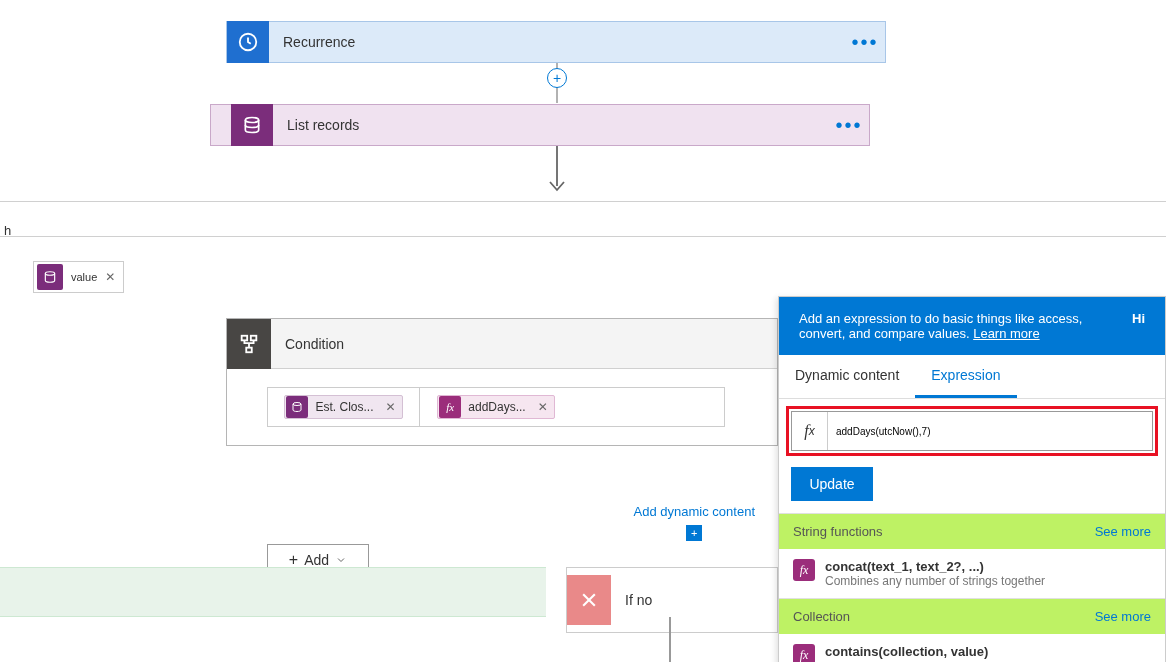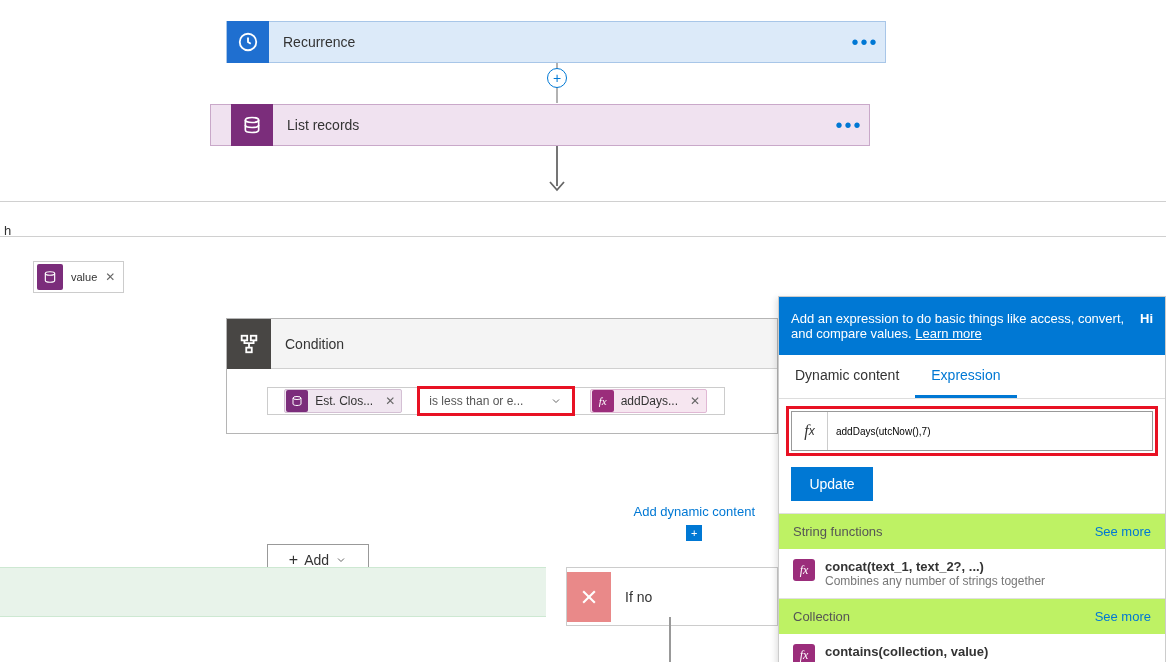--- a/index.html
+++ b/index.html
@@ -19,21 +19,21 @@
   .token-pill { position: absolute; left: 33px; top: 261px; display: flex; align-items: center; border: 1px solid #ccc; height: 32px; background: #fff; padding-right: 8px; }
   .token-pill .token-icon { width: 26px; height: 26px; background: #7b2d7b; border-radius: 2px; margin-left: 3px; margin-right: 8px; display:flex;align-items:center;justify-content:center; }
   .token-pill .token-label { font-size: 11px; color: #333; margin-right: 8px; }
   .token-pill .token-x { font-size: 12px; color: #666; cursor: pointer; }
 
   .condition-card { position: absolute; left: 226px; top: 318px; width: 552px; border: 1px solid #b5b5b5; background: #fff; }
   .condition-header { display: flex; align-items: center; height: 50px; border-bottom: 1px solid #d0d0d0; background: #f4f4f4; }
   .condition-header .hicon { width: 44px; height: 50px; background: #484644; display:flex;align-items:center;justify-content:center; }
   .condition-header .htitle { padding-left: 14px; font-size: 14px; }
   .condition-body { padding: 18px 18px 18px 40px; }
-  .cond-row { display: flex; align-items: flex-end; border: 1px solid #ccc; width: 458px; height: 28px; }
+  .cond-row { display: flex; align-items: flex-end; border: 1px solid #ccc; width: 458px; height: 40px; }
   .cond-cell { height: 100%; display: flex; align-items: center; justify-content: center; border-right: 1px solid #ccc; padding: 0 6px; }
   .cond-cell:last-child { border-right: none; }
   .cond-cell.left { width: 152px; }
   .cond-cell.mid { width: 154px; justify-content: space-between; padding: 0 10px; }
   .cond-cell.right { width: 152px; }
   .redbox-mid { outline: 3px solid #e81123; outline-offset: -1px; }
 
   .dyn-token { display: inline-flex; align-items: center; background: #f0e6f0; border: 1px solid #d4c0d4; border-radius: 2px; height: 24px; font-size: 12px; }
   .dyn-token .dt-icon { width: 22px; height: 22px; background: #7b2d7b; border-radius:2px; margin:1px; display:flex;align-items:center;justify-content:center; }
   .dyn-token.fx { background: #f6e6f0; border-color: #e0b8d4; }
@@ -41,30 +41,30 @@
   .dyn-token .dt-label { padding: 0 6px; color: #333; max-width: 70px; overflow: hidden; white-space: nowrap; text-overflow: ellipsis; }
   .dyn-token .dt-x { padding: 0 6px; color: #666; cursor: pointer; }
 
   .op-text { font-size: 12px; color: #555; overflow: hidden; white-space: nowrap; text-overflow: ellipsis; }
 
   .add-link { position: absolute; right: 22px; top: 135px; color: #0078d4; font-size: 13px; display:flex; align-items:center; gap:6px; cursor:pointer;flex-direction:column; }
   .add-link .plus-badge { width:16px; height:16px; background:#0078d4; color:#fff; font-size:11px; display:flex;align-items:center;justify-content:center; }
 
   .add-btn { position: absolute; left: 40px; top: 175px; width: 102px; height: 32px; border: 1px solid #999; background: #fff; display:flex;align-items:center;justify-content:center; gap:6px; font-size:14px; cursor:pointer; }
 
-  .ifno { position: absolute; left: 566px; top: 567px; width: 212px; height: 59px; border: 1px solid #ccc; display:flex; align-items:center; background:#fff; }
+  .ifno { position: absolute; left: 566px; top: 567px; width: 212px; height: 66px; border: 1px solid #ccc; display:flex; align-items:center; background:#fff; }
   .ifno .ifno-icon { width: 44px; height: 50px; background: #e98989; display:flex;align-items:center;justify-content:center; }
   .ifno .ifno-label { padding-left: 14px; font-size: 14px; }
 
   .ifyes-strip { position: absolute; left: 0; top: 567px; width: 546px; height: 50px; background: #e8f3ea; border-top:1px solid #cde8d2; border-bottom:1px solid #cde8d2; }
 
   .vline { position:absolute; left: 669px; top: 617px; width:2px; height:45px; background:#999; }
 
   .expr-panel { position: absolute; left: 778px; top: 296px; width: 388px; background: #fff; border: 1px solid #ccc; box-shadow: -2px 2px 6px rgba(0,0,0,.12); }
-  .expr-banner { background: #0078d4; color: #fff; padding: 14px 12px; font-size: 13px; display:flex; justify-content:space-between; }
+  .expr-banner { background: #0078d4; color: #fff; padding: 14px 20px; font-size: 13px; display:flex; justify-content:space-between; }
   .expr-banner a { color: #fff; text-decoration: underline; }
   .expr-tabs { display:flex; border-bottom: 1px solid #ddd; }
   .expr-tab { padding: 12px 16px; font-size: 14px; cursor:pointer; color: #333; }
   .expr-tab.active { color: #0078d4; border-bottom: 3px solid #0078d4; }
   .expr-input-wrap { padding: 12px; }
   .expr-input-row { display:flex; align-items:center; border: 1px solid #999; height: 40px; outline:3px solid #e81123; outline-offset:2px; }
   .expr-input-row .fx-badge { width: 36px; height: 100%; display:flex;align-items:center;justify-content:center; font-style: italic; font-family: Georgia, serif; font-size: 16px; border-right:1px solid #ccc; }
   .expr-input-row input { flex:1; border:none; outline:none; height:100%; padding: 0 8px; font-family: Liberation Sans, sans-serif; font-size: 10px; }
   .update-btn { margin: 4px 12px 12px 12px; background: #0078d4; color:#fff; border:none; height:34px; width:82px; font-size:14px; cursor:pointer; }
   .section-head { display:flex; justify-content:space-between; align-items:center; padding: 10px 14px; background: #bef264; font-size: 13px; color:#555; border-top:1px solid #e0e0e0; }
@@ -149,26 +149,20 @@
             <span class="dt-icon">
               <svg width="12" height="12" viewBox="0 0 24 24" fill="none" stroke="#fff" stroke-width="2">
                   <ellipse cx="12" cy="6" rx="8" ry="3"></ellipse>
                   <path d="M4 6v12c0 1.7 3.6 3 8 3s8-1.3 8-3V6"></path>
                 </svg>
             </span>
             <span class="dt-label">Est. Clos...</span>
             <span class="dt-x">✕</span>
           </span>
         </div>
-        <div class="cond-cell mid redbox-mid">
-          <span class="op-text">is less than or e...</span>
-          <svg width="12" height="12" viewBox="0 0 24 24" fill="none" stroke="#666" stroke-width="2">
-              <polyline points="6 9 12 15 18 9"></polyline>
-            </svg>
-        </div>
         <div class="cond-cell right">
           <span class="dyn-token fx">
             <span class="dt-icon">
                 <span style="color:#fff;font-style:italic;font-family:Georgia;font-size:11px;">fx</span>
               </span>
             <span class="dt-label">addDays...</span>
             <span class="dt-x">✕</span>
           </span>
         </div>
       </div>

